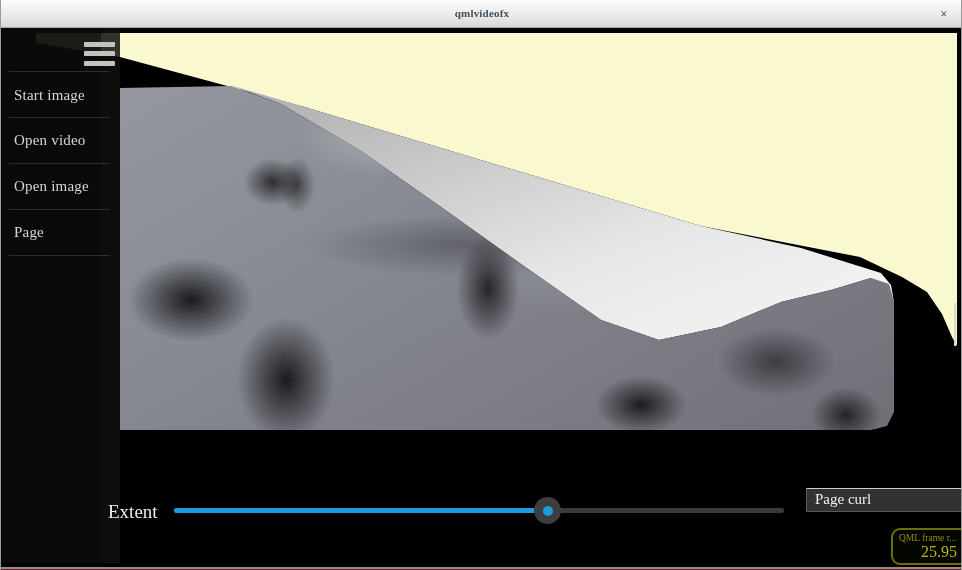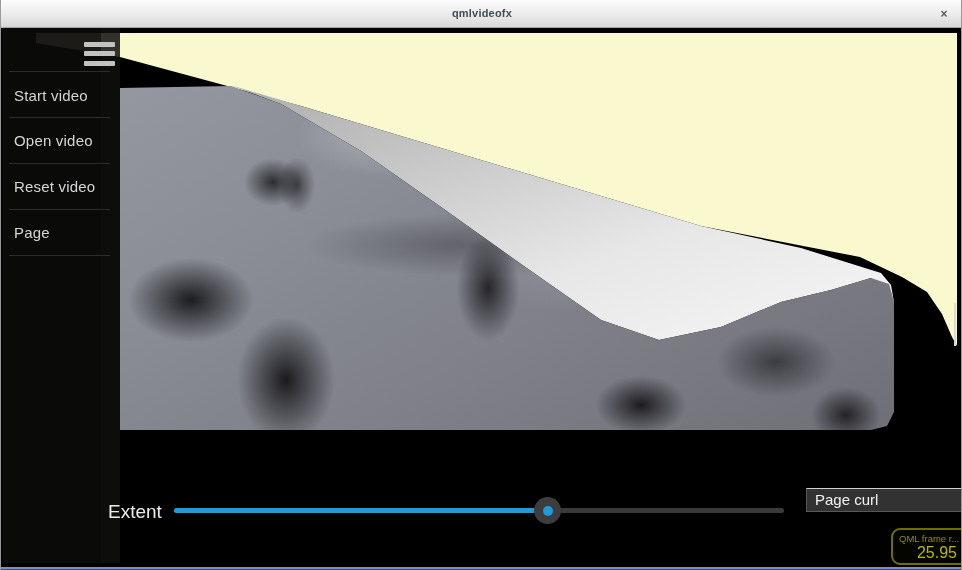--- a/index.html
+++ b/index.html
@@ -1,19 +1,19 @@
 <!DOCTYPE html>
 <html><head>
 <meta charset="utf-8">
 <style>
   html,body{margin:0;padding:0;background:#2a2a2a;}
   #window{
     position:relative;width:962px;height:570px;overflow:hidden;
-    background:#1d4ed8;border-left:1px solid #9a9a9a;border-right:1px solid #9a9a9a;
-    box-sizing:border-box;font-family:Liberation Sans, sans-serif;
+    background:#7f1d1d;border-left:1px solid #9a9a9a;border-right:1px solid #9a9a9a;
+    box-sizing:border-box;font-family:Liberation Serif, serif;
   }
   
   #titlebar{
     position:absolute;left:0;top:0;width:962px;height:28px;
     background:linear-gradient(#fcfcfc,#e9e9e9 60%,#d7d7d7);
     border-bottom:1px solid #a6a6a6;box-sizing:border-box;
   }
   #title-text{
     position:absolute;left:0;right:0;top:7px;text-align:center;
     font-size:11px;font-weight:bold;color:#3f4e58;letter-spacing:0.2px;
@@ -134,25 +134,25 @@
   <div id="page-edge-sliver"></div>
 
   <div id="sidebar">
     <div id="sidebar-inner-shade"></div>
     <div id="hamburger">
       <div class="bar" style="top:2px"></div>
       <div class="bar" style="top:11px"></div>
       <div class="bar" style="top:21px"></div>
     </div>
     <div class="divider" style="top:43px"></div>
-    <div class="menu-item" style="top:59px">Start video</div>
+    <div class="menu-item" style="top:59px">Start image</div>
     <div class="divider" style="top:89px"></div>
     <div class="menu-item" style="top:104px">Open video</div>
     <div class="divider" style="top:135px"></div>
-    <div class="menu-item" style="top:150px">Reset video</div>
+    <div class="menu-item" style="top:150px">Open image</div>
     <div class="divider" style="top:181px"></div>
     <div class="menu-item" style="top:196px">Page</div>
     <div class="divider" style="top:227px"></div>
   </div>
 
   <div id="extent-label">Extent</div>
   <div id="slider-groove">
     <div id="slider-fill"></div>
   </div>
   <div id="slider-handle">

